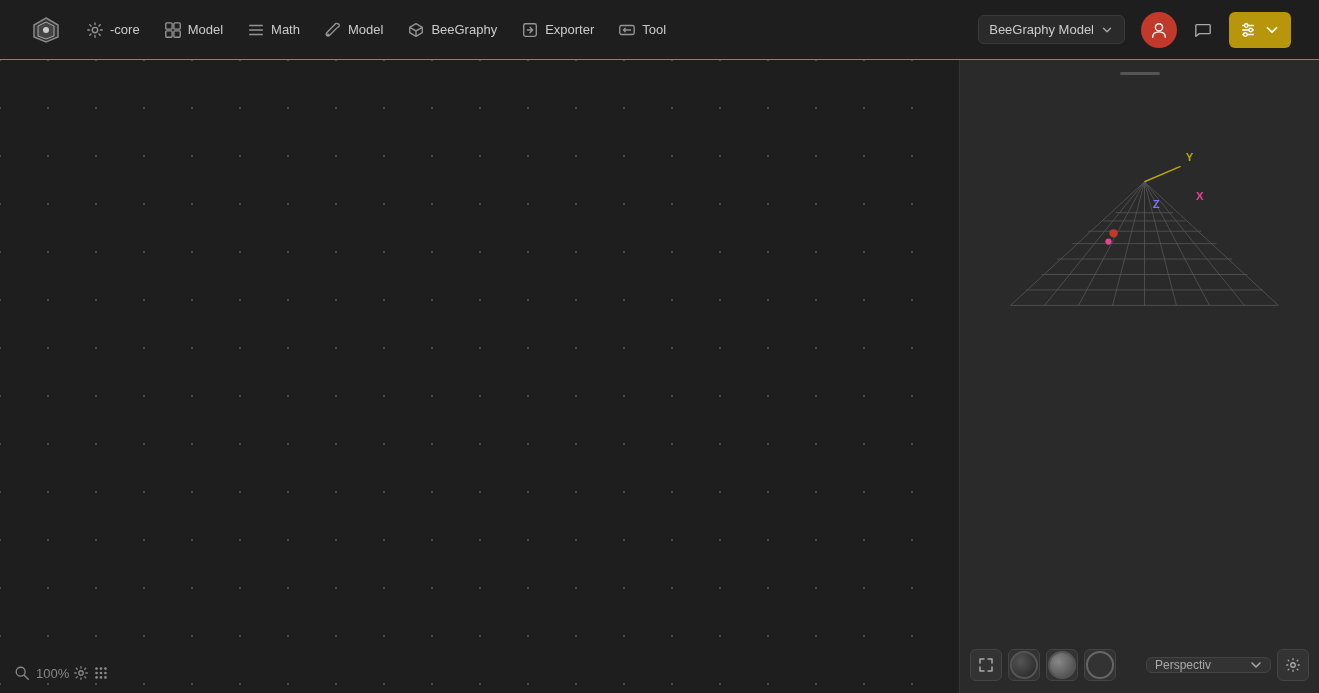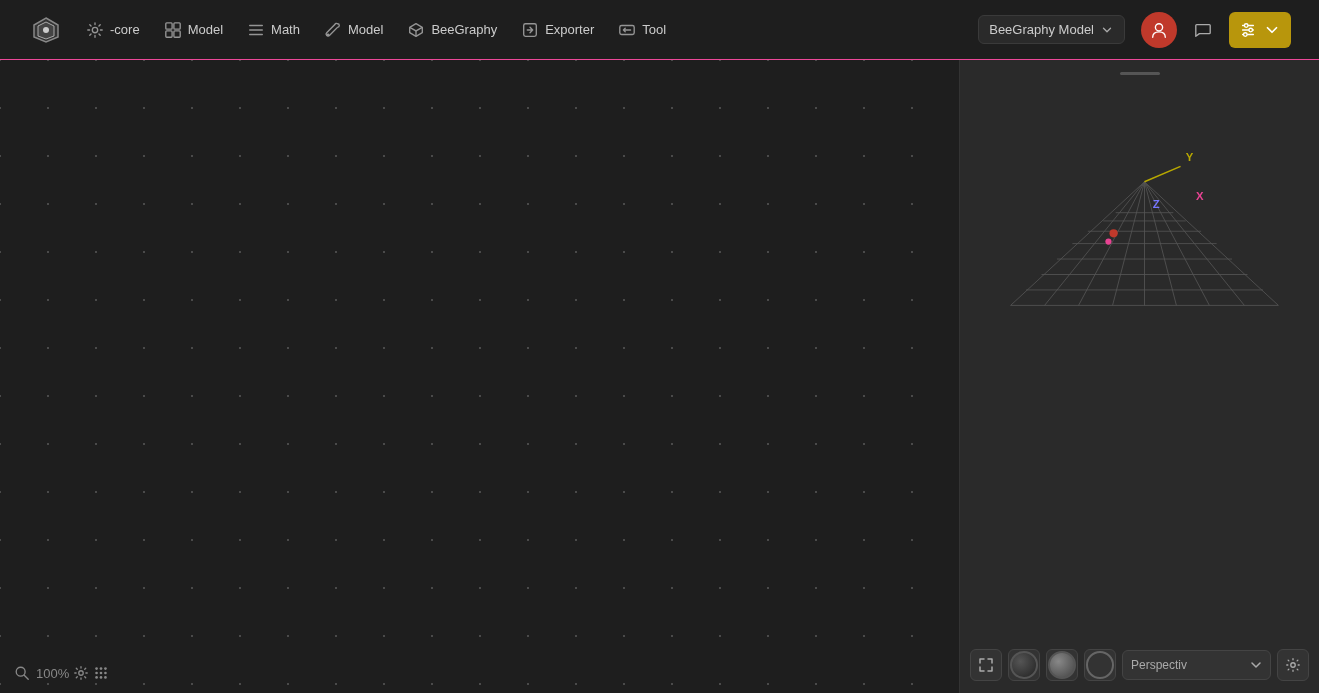--- a/index.html
+++ b/index.html
@@ -248,31 +248,32 @@
       background: radial-gradient(circle at 35% 35%, #888, #444);
     }
 
     .vp-sphere-empty {
       background: transparent;
       border: 2px solid #666;
     }
 
     .vp-perspective {
       flex: 1;
-      height: 30px;
+      height: 16px;
       background: #333;
       border: 1px solid #444;
       border-radius: 6px;
       display: flex;
       align-items: center;
       justify-content: space-between;
       padding: 0 8px;
       font-size: 12px;
       color: #aaa;
       cursor: pointer;
+      margin-left: 24px;
     }
 
     .vp-gear {
       width: 32px;
       height: 32px;
       border-radius: 6px;
       background: #333;
       border: 1px solid #444;
       display: flex;
       align-items: center;

